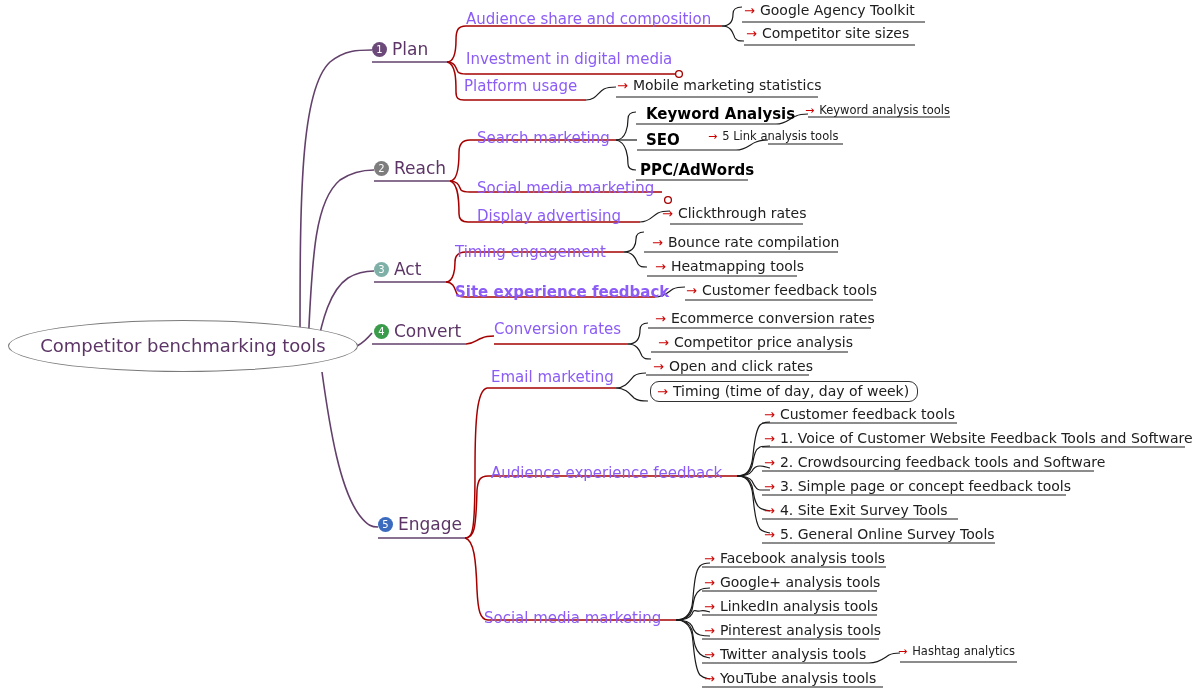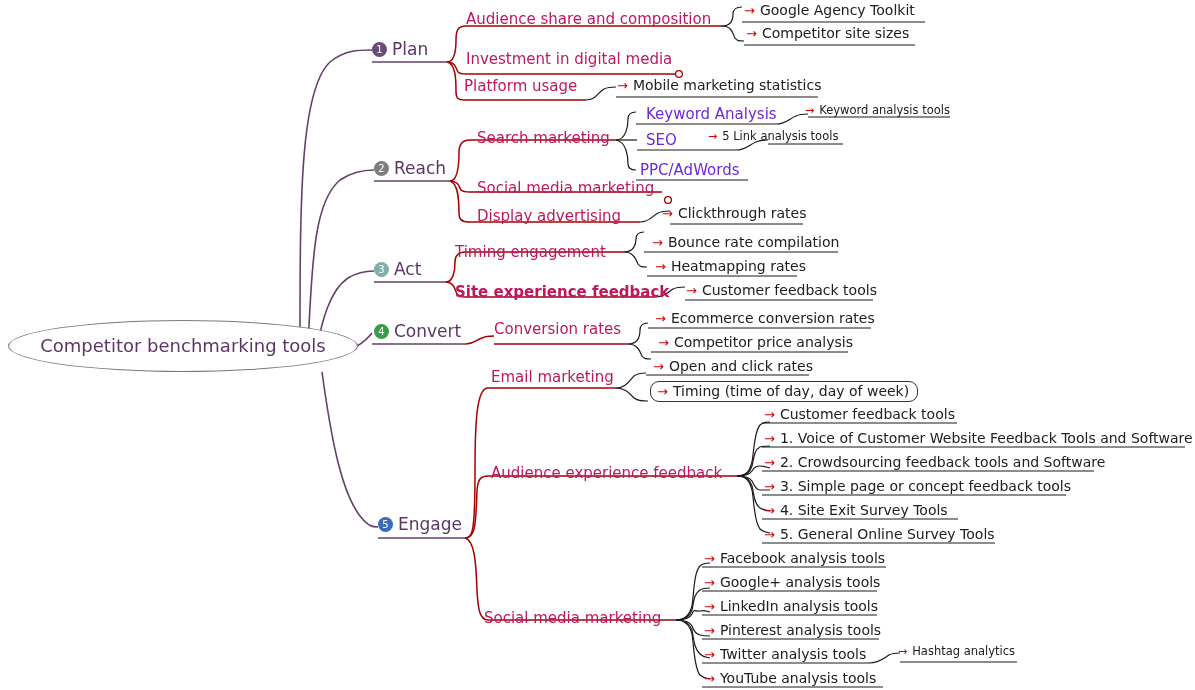--- a/index.html
+++ b/index.html
@@ -70,27 +70,28 @@
     font-size: 10px;
     display: flex;
     align-items: center;
     justify-content: center;
     line-height: 1;
     flex: 0 0 auto;
   }
 
   
   .l2 {
-    color: #be185d;
+    color: #8b5cf6;
     font-size: 15px;
   }
   
   .l3d {
-    color: #6d28d9;
+    color: #000000;
     font-size: 15px;
+    font-weight: bold;
   }
   
   .leaf {
     color: #202020;
     font-size: 14px;
     display: flex;
     align-items: baseline;
     gap: 5px;
   }
   .leaf.small {
@@ -303,21 +304,21 @@
 
   <div class="node l2" style="left:455px; top:245px;">Timing engagement</div>
   <div class="node l2" style="left:455px; top:285px;font-weight:bold;">Site experience feedback</div>
 
   <div class="node leaf" style="left:652px; top:235px;">
     <span class="arrow">→</span>
     <span>Bounce rate compilation</span>
   </div>
   <div class="node leaf" style="left:655px; top:259px;">
     <span class="arrow">→</span>
-    <span>Heatmapping rates</span>
+    <span>Heatmapping tools</span>
   </div>
   <div class="node leaf" style="left:686px; top:283px;">
     <span class="arrow">→</span>
     <span>Customer feedback  tools</span>
   </div>
 
   <div class="node branch" style="left:374px; top:323px;">
     <span class="badge" style="background:#3a9b4a;">4</span>
     <span>Convert</span>
   </div>

